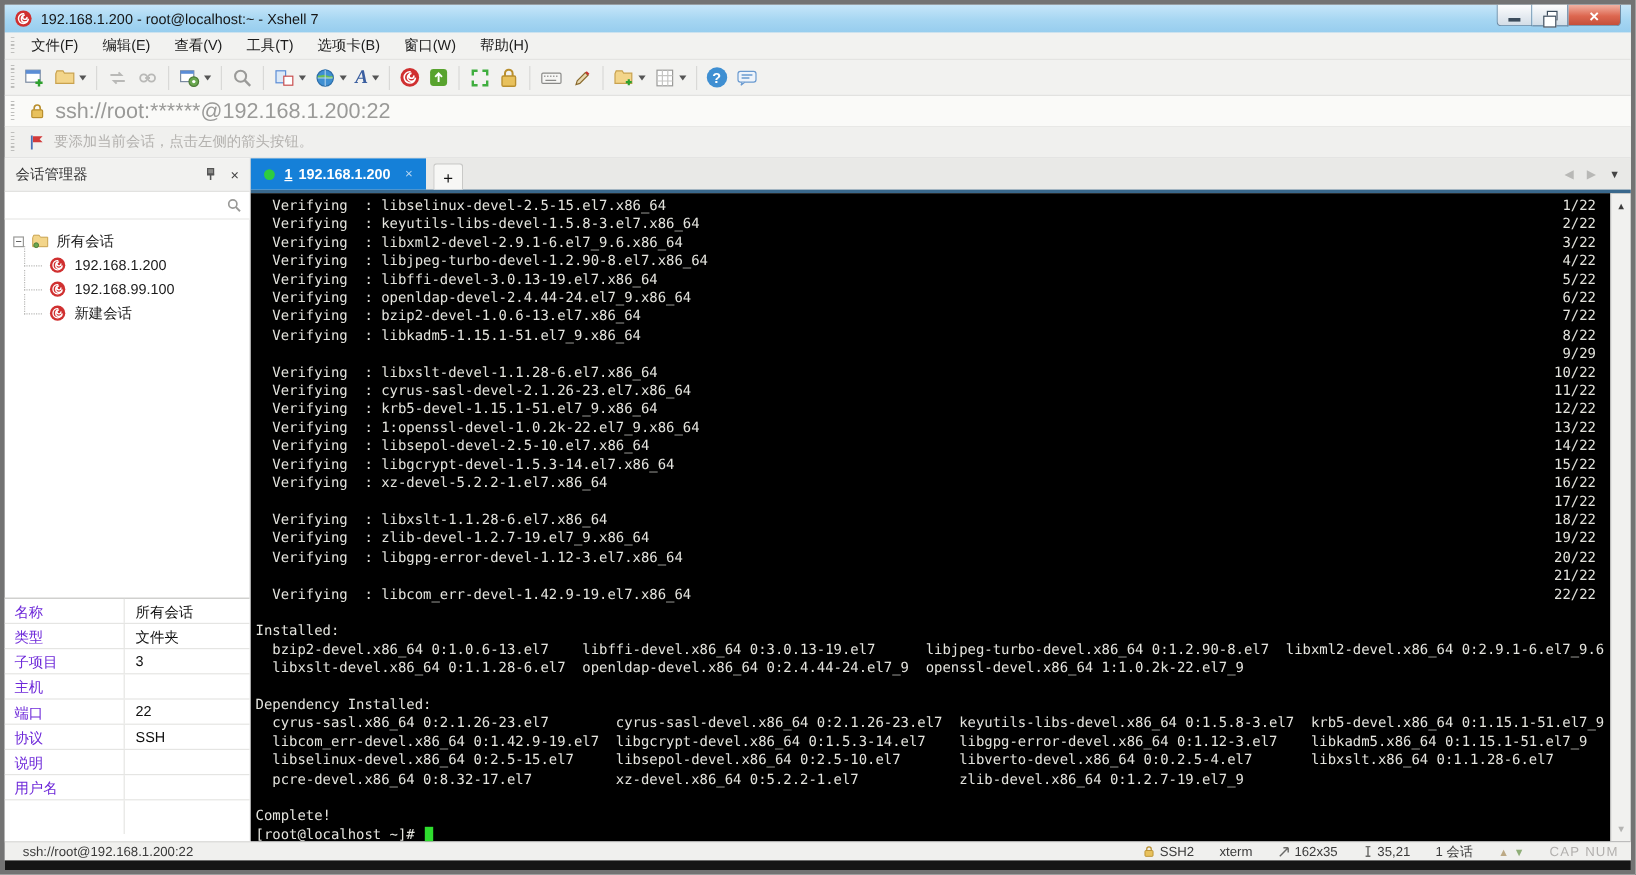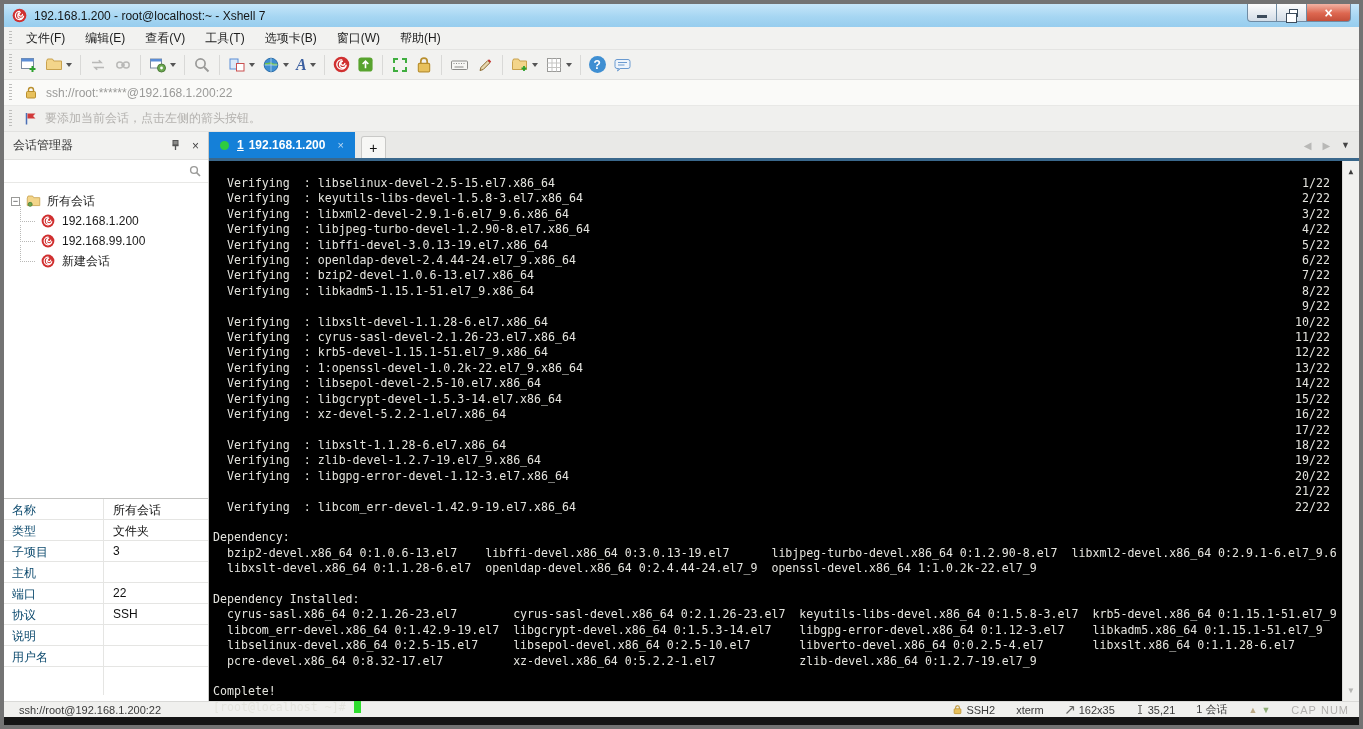--- a/index.html
+++ b/index.html
@@ -26,21 +26,21 @@
     background:repeating-linear-gradient(180deg,#bebebc 0 1px,transparent 1px 3px); }
   #menubar { height:23px; flex:none; display:flex; align-items:flex-start; background:#f2f2f0; border-bottom:1px solid #e4e4e2; padding-left:2px; }
   .menu-item { padding:3px 10px; color:#1c1c1c; }
   #toolbar { height:30px; flex:none; display:flex; align-items:center; background:#f2f2f0; border-bottom:1px solid #e2e2e0; padding-left:2px; gap:1px; }
   .tbtn { height:24px; min-width:23px; display:flex; align-items:center; justify-content:center; padding:0 3px; }
   .tsep { width:1px; height:20px; background:#d9d9d7; margin:0 4px; flex:none; }
   .caret { width:0; height:0; border-left:3px solid transparent; border-right:3px solid transparent; border-top:4px solid #555; margin-left:3px; }
   .icon-help { width:17px; height:17px; border-radius:50%; background:#3f8fd2; color:#fff; font-weight:bold; font-size:12px; display:flex; align-items:center; justify-content:center; }
   .icon-font { font-family:"Liberation Serif","DejaVu Serif",serif; font-style:italic; font-weight:bold; font-size:16px; color:#3b5fa0; line-height:1; }
   #addressbar { height:26px; flex:none; display:flex; align-items:center; background:#fafaf8; border-bottom:1px solid #e8e8e6; gap:9px; padding-left:2px; }
-  #address-text { color:#9a9a98; font-size:12px; }
+  #address-text { color:#9a9a98; font-size:18px; }
   #infobar { height:26px; flex:none; display:flex; align-items:center; background:#f0f0ee; border-bottom:1px solid #e2e2e0; gap:8px; padding-left:2px; }
   #info-text { color:#b3b1ae; }
 
   
   #main { flex:1; display:flex; min-height:0; }
   #left-panel { width:205px; flex:none; background:#fff; border-right:1px solid #c9c9c7; display:flex; flex-direction:column; }
   #sm-header { height:28px; flex:none; background:#f2f2f0; display:flex; align-items:center; padding:0 9px; border-bottom:1px solid #e2e2e0; color:#333; }
   #sm-title { flex:1; }
   .sm-ico { margin-left:11px; color:#444; font-size:12px; line-height:1; }
   #sm-search { height:23px; flex:none; border-bottom:1px solid #e8e8e6; display:flex; align-items:center; padding:0 7px; background:#fff; }
@@ -48,41 +48,41 @@
   #sm-tree { flex:1; padding-top:8px; overflow:hidden; }
   .tree-root { display:flex; align-items:center; height:20px; padding-left:7px; gap:6px; }
   .expander { width:9px; height:9px; flex:none; border:1px solid #9a9a98; background:#fff; font-size:9px; line-height:6px; text-align:center; color:#333; }
   .tree-item { display:flex; align-items:center; height:20px; padding-left:37px; gap:7px; position:relative; }
   .tree-item::before { content:''; position:absolute; left:16px; top:-6px; width:14px; height:16px;
     border-left:1px dotted #b9b9b7; border-bottom:1px dotted #b9b9b7; }
   .tree-label { color:#1a1a1a; }
 
   #sm-props { flex:none; height:203px; border-top:1px solid #c5c5c3; display:flex; flex-direction:column; background:#fff; }
   .prow { height:21px; flex:none; display:flex; border-bottom:1px solid #e5e5e3; }
-  .plabel { width:100px; flex:none; padding:3px 0 0 8px; color:#0c4a6e; border-right:1px solid #e5e5e3; }
+  .plabel { width:100px; flex:none; padding:3px 0 0 8px; color:#6d28d9; border-right:1px solid #e5e5e3; }
   .pvalue { flex:1; padding:3px 0 0 9px; color:#101010; }
   .props-filler { flex:1; position:relative; }
   .props-filler::before { content:''; position:absolute; left:99px; top:0; bottom:6px; width:1px; background:#e5e5e3; }
 
   
   #right-area { flex:1; display:flex; flex-direction:column; min-width:0; }
   #tabbar { height:29px; flex:none; background:#e9e9e7; display:flex; align-items:flex-end; border-bottom:3px solid #3a688c; }
   .tab-active { height:26px; background:#1580d8; display:flex; align-items:center; padding:0 11px; color:#fff; }
   .tab-dot { width:9px; height:9px; border-radius:50%; background:#2ecc40; margin-right:8px; flex:none; }
   .tab-index { text-decoration:underline; font-weight:bold; margin-right:5px; }
   .tab-title { font-weight:bold; }
   .tab-close { color:#bcd9f2; margin-left:12px; font-size:11px; }
   .tab-plus { height:22px; width:25px; margin-left:6px; background:#f7f7f5; border:1px solid #c9c9c7; border-bottom:none;
     border-radius:3px 3px 0 0; display:flex; align-items:center; justify-content:center; font-size:14px; color:#111; }
   .tab-nav { margin-left:auto; align-self:center; display:flex; align-items:center; gap:11px; padding-right:9px; color:#b8b8b6; font-size:10px; }
   .tab-menu-caret { color:#444; font-size:9px; }
 
   #terminal { flex:1; background:#000; position:relative; font-family:"DejaVu Sans Mono","Liberation Mono",monospace;
     font-size:11.6px; line-height:15.4px; color:#e4e4de; min-height:0; }
-  #term-content { position:absolute; left:4px; right:29px; top:15px; }
+  #term-content { position:absolute; left:4px; right:29px; top:3px; }
   .tline { display:flex; white-space:pre; }
   .tr { margin-left:auto; }
   .tline-plain { white-space:pre; min-height:15.4px; }
   #prompt-line { white-space:pre; }
   .cursor { display:inline-block; width:7px; height:12px; background:#2edd2e; margin-left:1px; vertical-align:-2px; }
   #term-scrollbar { position:absolute; right:0; top:0; bottom:0; width:17px; background:#f1f1ef; border-left:1px solid #dddddb;
     display:flex; flex-direction:column; justify-content:space-between; align-items:center; padding:3px 0; }
   .sb-up { font-size:8px; color:#3c3c3c; }
   .sb-down { font-size:8px; color:#b5b5b3; }
 
@@ -389,38 +389,38 @@
         <div id="term-content">
           <div id="verify-lines">
               <div class="tline"><span class="tl">  Verifying  : libselinux-devel-2.5-15.el7.x86_64</span><span class="tr">1/22</span></div>
               <div class="tline"><span class="tl">  Verifying  : keyutils-libs-devel-1.5.8-3.el7.x86_64</span><span class="tr">2/22</span></div>
               <div class="tline"><span class="tl">  Verifying  : libxml2-devel-2.9.1-6.el7_9.6.x86_64</span><span class="tr">3/22</span></div>
               <div class="tline"><span class="tl">  Verifying  : libjpeg-turbo-devel-1.2.90-8.el7.x86_64</span><span class="tr">4/22</span></div>
               <div class="tline"><span class="tl">  Verifying  : libffi-devel-3.0.13-19.el7.x86_64</span><span class="tr">5/22</span></div>
               <div class="tline"><span class="tl">  Verifying  : openldap-devel-2.4.44-24.el7_9.x86_64</span><span class="tr">6/22</span></div>
               <div class="tline"><span class="tl">  Verifying  : bzip2-devel-1.0.6-13.el7.x86_64</span><span class="tr">7/22</span></div>
               <div class="tline"><span class="tl">  Verifying  : libkadm5-1.15.1-51.el7_9.x86_64</span><span class="tr">8/22</span></div>
-              <div class="tline"><span class="tr">9/22</span></div>
+              <div class="tline"><span class="tr">9/29</span></div>
               <div class="tline"><span class="tl">  Verifying  : libxslt-devel-1.1.28-6.el7.x86_64</span><span class="tr">10/22</span></div>
               <div class="tline"><span class="tl">  Verifying  : cyrus-sasl-devel-2.1.26-23.el7.x86_64</span><span class="tr">11/22</span></div>
               <div class="tline"><span class="tl">  Verifying  : krb5-devel-1.15.1-51.el7_9.x86_64</span><span class="tr">12/22</span></div>
               <div class="tline"><span class="tl">  Verifying  : 1:openssl-devel-1.0.2k-22.el7_9.x86_64</span><span class="tr">13/22</span></div>
               <div class="tline"><span class="tl">  Verifying  : libsepol-devel-2.5-10.el7.x86_64</span><span class="tr">14/22</span></div>
               <div class="tline"><span class="tl">  Verifying  : libgcrypt-devel-1.5.3-14.el7.x86_64</span><span class="tr">15/22</span></div>
               <div class="tline"><span class="tl">  Verifying  : xz-devel-5.2.2-1.el7.x86_64</span><span class="tr">16/22</span></div>
               <div class="tline"><span class="tr">17/22</span></div>
               <div class="tline"><span class="tl">  Verifying  : libxslt-1.1.28-6.el7.x86_64</span><span class="tr">18/22</span></div>
               <div class="tline"><span class="tl">  Verifying  : zlib-devel-1.2.7-19.el7_9.x86_64</span><span class="tr">19/22</span></div>
               <div class="tline"><span class="tl">  Verifying  : libgpg-error-devel-1.12-3.el7.x86_64</span><span class="tr">20/22</span></div>
               <div class="tline"><span class="tr">21/22</span></div>
               <div class="tline"><span class="tl">  Verifying  : libcom_err-devel-1.42.9-19.el7.x86_64</span><span class="tr">22/22</span></div>
             </div>
           <div id="tail-lines">
               <div class="tline-plain"></div>
-              <div class="tline-plain">Dependency:</div>
+              <div class="tline-plain">Installed:</div>
               <div class="tline-plain">  bzip2-devel.x86_64 0:1.0.6-13.el7    libffi-devel.x86_64 0:3.0.13-19.el7      libjpeg-turbo-devel.x86_64 0:1.2.90-8.el7  libxml2-devel.x86_64 0:2.9.1-6.el7_9.6</div>
               <div class="tline-plain">  libxslt-devel.x86_64 0:1.1.28-6.el7  openldap-devel.x86_64 0:2.4.44-24.el7_9  openssl-devel.x86_64 1:1.0.2k-22.el7_9</div>
               <div class="tline-plain"></div>
               <div class="tline-plain">Dependency Installed:</div>
               <div class="tline-plain">  cyrus-sasl.x86_64 0:2.1.26-23.el7        cyrus-sasl-devel.x86_64 0:2.1.26-23.el7  keyutils-libs-devel.x86_64 0:1.5.8-3.el7  krb5-devel.x86_64 0:1.15.1-51.el7_9</div>
               <div class="tline-plain">  libcom_err-devel.x86_64 0:1.42.9-19.el7  libgcrypt-devel.x86_64 0:1.5.3-14.el7    libgpg-error-devel.x86_64 0:1.12-3.el7    libkadm5.x86_64 0:1.15.1-51.el7_9</div>
               <div class="tline-plain">  libselinux-devel.x86_64 0:2.5-15.el7     libsepol-devel.x86_64 0:2.5-10.el7       libverto-devel.x86_64 0:0.2.5-4.el7       libxslt.x86_64 0:1.1.28-6.el7</div>
               <div class="tline-plain">  pcre-devel.x86_64 0:8.32-17.el7          xz-devel.x86_64 0:5.2.2-1.el7            zlib-devel.x86_64 0:1.2.7-19.el7_9</div>
               <div class="tline-plain"></div>
               <div class="tline-plain">Complete!</div>

